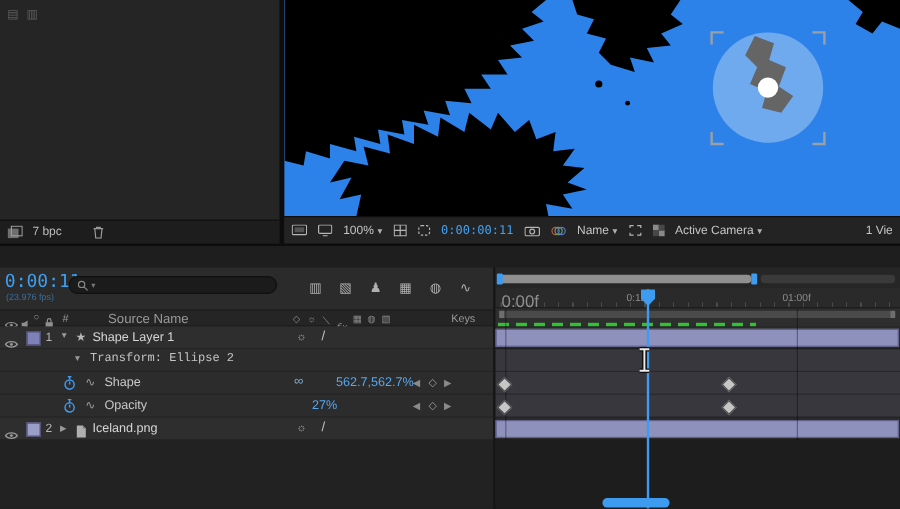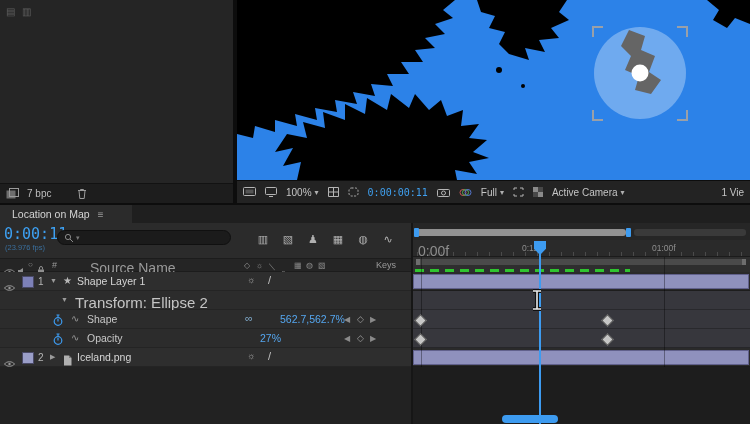--- a/index.html
+++ b/index.html
@@ -107,21 +107,21 @@
           </svg>
         </span>
       <span style="display:inline-flex;">
           <svg width="13" height="9">
             <circle cx="4" cy="4.5" r="3" fill="none" stroke="#c05555"></circle>
             <circle cx="6.5" cy="4.5" r="3" fill="none" stroke="#55b055"></circle>
             <circle cx="9" cy="4.5" r="3" fill="none" stroke="#5577d0"></circle>
           </svg>
         </span>
       <span class="toolbar-item">
-        <span class="t">Full</span>
+        <span class="t">Name</span>
         <span class="glyph" style="font-size:8px;">▾</span>
       </span>
       <span style="display:inline-flex;">
           <svg width="11" height="10">
             <path d="M1 3 V1 H4 M7 1 H10 V3 M10 7 V9 H7 M4 9 H1 V7" stroke="#b5b5b5" fill="none"></path>
           </svg>
         </span>
       <span style="display:inline-flex;">
           <svg width="10" height="10">
             <rect width="5" height="5" fill="#8a8a8a"></rect>
@@ -135,26 +135,20 @@
         <span class="glyph" style="font-size:8px;">▾</span>
       </span>
       <span class="toolbar-item" style="margin-left:auto;">
         <span class="t">1 Vie</span>
       </span>
     </div>
   </div>
 
   <div class="abs" style="left:0;top:203px;width:750px;height:2px;background:#0d0d0d;"></div>
 
-  <div class="abs" style="left:0;top:205px;width:750px;height:18px;background:#1f1f1f;">
-    <div class="abs" style="left:0;top:0;width:132px;height:18px;background:#2b2b2b;display:flex;align-items:center;">
-      <span class="t" style="font-size:10.5px;color:#d4d4d4;margin-left:12px;">Location on Map</span>
-      <span class="glyph" style="font-size:10px;margin-left:8px;color:#9a9a9a;">≡</span>
-    </div>
-  </div>
 
   <div class="abs" style="left:0;top:223px;width:411px;height:201px;background:#2b2b2b;"></div>
 
   <span class="abs t mono" style="left:4px;top:225px;font-size:15px;color:#3da0f2;">0:00:11</span>
   <span class="abs t" style="left:5px;top:243px;font-size:7.5px;color:#3a6f9d;">(23.976 fps)</span>
 
   <div class="abs" style="left:57px;top:230px;width:174px;height:15px;background:#1b1b1b;border:1px solid #101010;border-radius:8px;display:flex;align-items:center;gap:2px;padding-left:6px;box-sizing:border-box;">
     <span style="display:inline-flex;">
         <svg width="10" height="10">
           <circle cx="4" cy="4" r="2.6" fill="none" stroke="#8a8a8a"></circle>
@@ -178,21 +172,21 @@
         </svg></span>
     <span class="abs" style="left:17px;top:3px;"><svg width="9" height="9">
           <path d="M1 3 H3 L6 1 V8 L3 6 H1 Z" fill="#8f8f8f"></path>
         </svg></span>
     <span class="abs" style="left:28px;top:1px;font-size:8px;color:#8f8f8f;">○</span>
     <span class="abs" style="left:37px;top:2px;"><svg width="8" height="10">
           <rect x="1" y="4.5" width="6" height="4.5" fill="#8f8f8f"></rect>
           <path d="M2.5 4.5 V3 a1.5 1.5 0 0 1 3 0 V4.5" fill="none" stroke="#8f8f8f"></path>
         </svg></span>
     <span class="abs t" style="left:52px;top:1px;font-size:9px;color:#9a9a9a;">#</span>
-    <span class="abs t" style="left:90px;top:1px;font-size:14px;color:#9a9a9a;">Source Name</span>
+    <span class="abs t" style="left:90px;top:1px;font-size:11px;color:#9a9a9a;">Source Name</span>
     <span class="abs t" style="left:244px;top:2px;font-size:8px;color:#8a8a8a;">◇</span>
     <span class="abs t" style="left:256px;top:2px;font-size:8px;color:#8a8a8a;">☼</span>
     <span class="abs t" style="left:268px;top:2px;font-size:8px;color:#8a8a8a;">＼</span>
     <span class="abs t" style="left:280px;top:10px;font-size:8px;color:#8a8a8a;font-style:italic;font-family:Liberation Mono, monospace;">fx</span>
     <span class="abs t" style="left:294px;top:2px;font-size:8px;color:#8a8a8a;">▦</span>
     <span class="abs t" style="left:306px;top:2px;font-size:8px;color:#8a8a8a;">◍</span>
     <span class="abs t" style="left:318px;top:2px;font-size:8px;color:#8a8a8a;">▧</span>
     <span class="abs t" style="left:376px;top:1px;font-size:9px;color:#9a9a9a;">Keys</span>
   </div>
 
@@ -205,21 +199,21 @@
     <span class="abs t" style="left:38px;top:4px;font-size:10px;color:#b5b5b5;">1</span>
     <span class="abs t" style="left:50px;top:5px;font-size:7px;color:#9a9a9a;">▼</span>
     <span class="abs t" style="left:63px;top:3px;font-size:10px;color:#b8b8b8;">★</span>
     <span class="abs t" style="left:77px;top:3px;font-size:10.5px;color:#d6d6d6;">Shape Layer 1</span>
     <span class="abs t" style="left:247px;top:3px;font-size:9px;color:#b0b0b0;">☼</span>
     <span class="abs t" style="left:268px;top:2px;font-size:11px;color:#c0c0c0;">/</span>
   </div>
 
   <div class="abs" style="left:0;top:291px;width:411px;height:19px;background:#2c2c2c;border-bottom:1px solid #242424;box-sizing:border-box;">
     <span class="abs t" style="left:61px;top:5px;font-size:7px;color:#9a9a9a;">▼</span>
-    <span class="abs t" style="left:75px;top:3px;font-size:15px;color:#c4c4c4;">Transform: Ellipse 2</span>
+    <span class="abs t" style="left:75px;top:3px;font-size:10px;color:#c4c4c4;font-family:Liberation Mono, monospace;">Transform: Ellipse 2</span>
   </div>
 
   <div class="abs" style="left:0;top:310px;width:411px;height:19px;background:#2c2c2c;border-bottom:1px solid #242424;box-sizing:border-box;">
     <span class="abs" style="left:53px;top:3px;"><svg width="10" height="13" viewBox="0 0 10 13">
           <circle cx="5" cy="7.5" r="3.8" fill="none" stroke="#3d9bf0" stroke-width="1.2"></circle>
           <path d="M3.5 1 h3 M5 1 v2.2 M5 7.5 V5" stroke="#3d9bf0" stroke-width="1.2" fill="none"></path>
         </svg></span>
     <span class="abs t" style="left:71px;top:3px;font-size:10px;color:#9a9a9a;">∿</span>
     <span class="abs t" style="left:87px;top:3px;font-size:10.5px;color:#c8c8c8;">Shape</span>
     <span class="abs t" style="left:245px;top:2px;font-size:11px;color:#7fa8c8;">∞</span>

